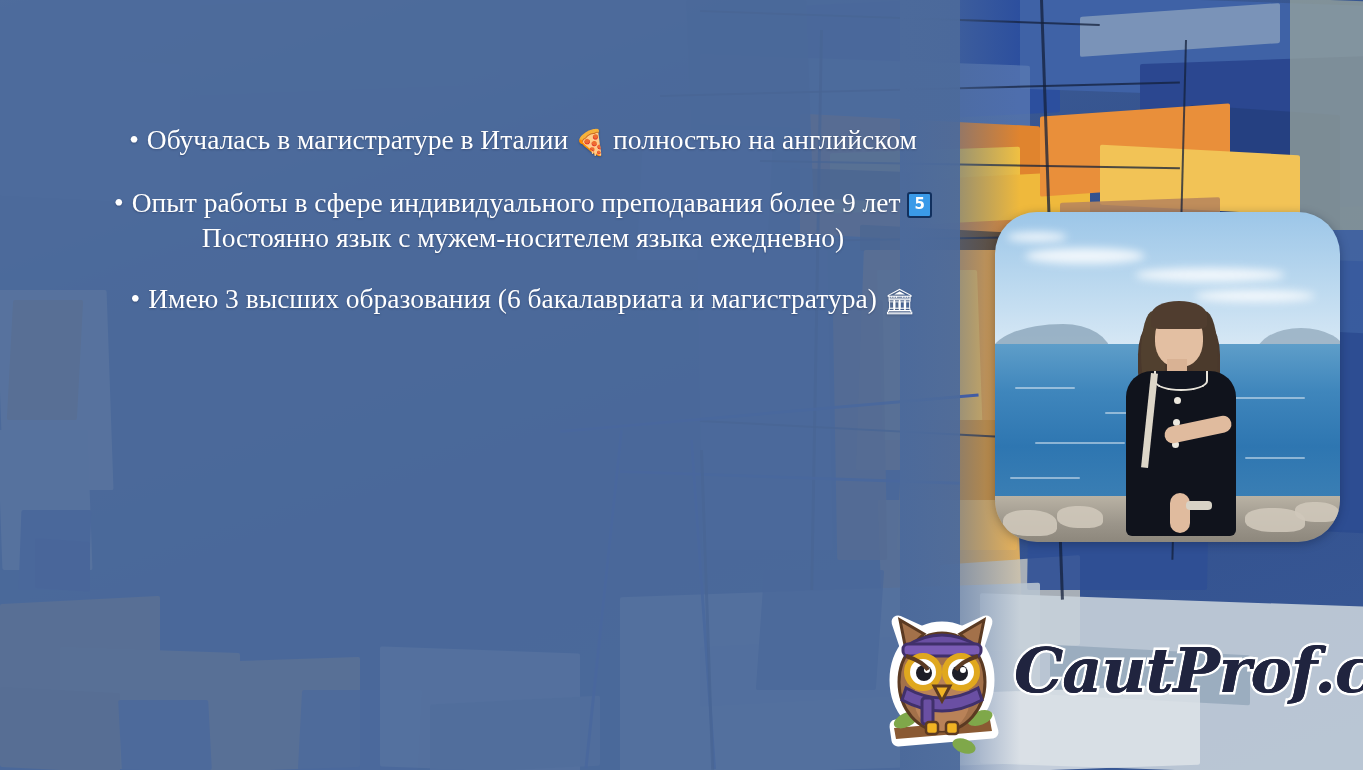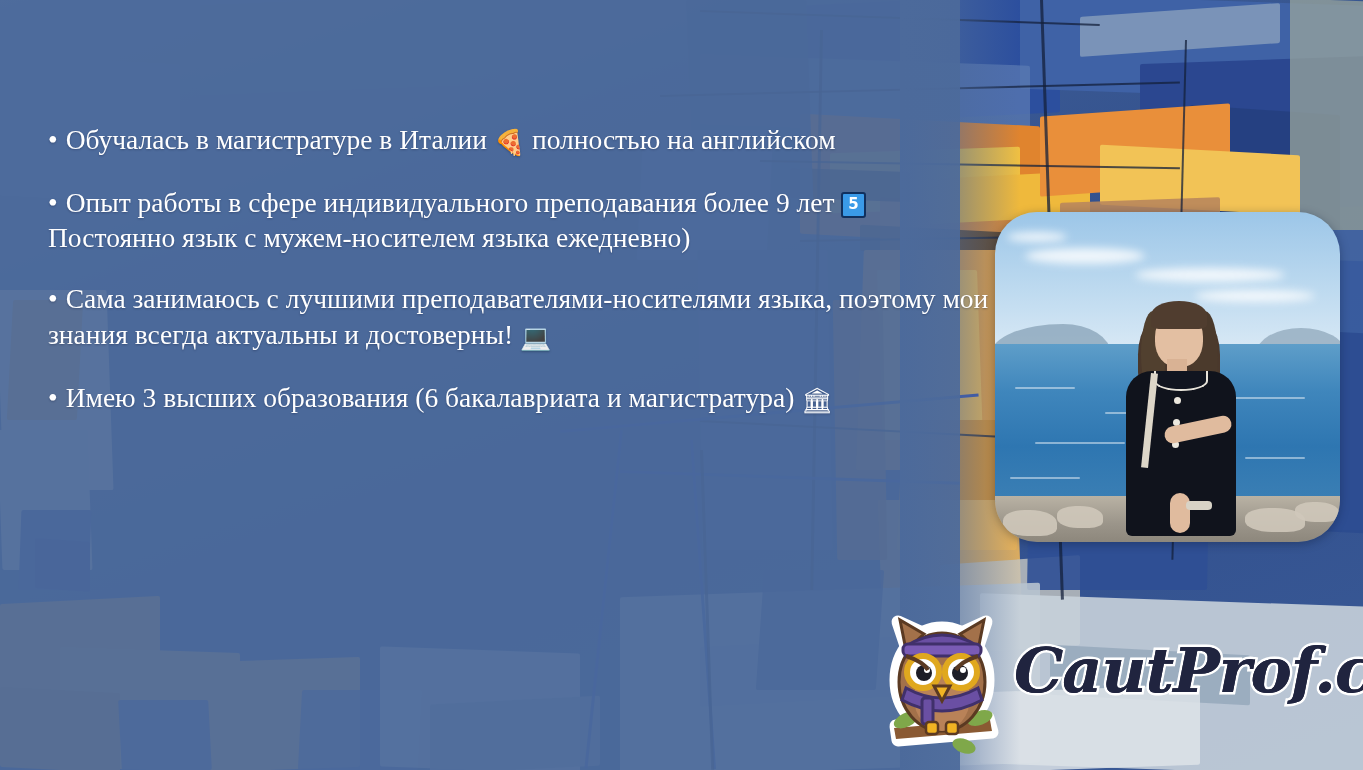--- a/index.html
+++ b/index.html
@@ -72,20 +72,21 @@
     width:950px;
     z-index:35;
     color:#ffffff;
     font-size:27.5px;
     line-height:1.28;
     text-shadow:0 1px 2px rgba(20,30,60,.35);
   }
   .bullet {
     margin-bottom:26px;
     display:block;
+    text-align:center;
   }
   .bullet .dot {
     display:inline-block;
     margin-right:8px;
   }
   .emoji {
     font-family:"DejaVu Sans","Liberation Sans",sans-serif;
     font-size:25px;
     vertical-align:-2px;
   }
@@ -325,23 +326,20 @@
 
     <div class="bullet">
       <span class="dot">•</span><span>Обучалась в магистратуре в Италии </span><span class="emoji">🍕</span><span> полностью на английском</span>
     </div>
 
     <div class="bullet">
       <span class="dot">•</span><span>Опыт работы в сфере индивидуального преподавания более 9 лет </span><span class="key5">5</span><span> Постоянно язык с мужем-носителем языка ежедневно)</span>
     </div>
 
 
-    <div class="bullet">
-      <span class="dot">•</span><span>Сама занимаюсь с лучшими преподавателями-носителями языка, поэтому мои знания всегда актуальны и достоверны! </span><span class="emoji">💻</span><span></span>
-    </div>
 
     <div class="bullet">
       <span class="dot">•</span><span>Имею 3 высших образования (6 бакалавриата и магистратура) </span><span class="emoji">🏛</span><span></span>
     </div>
 
 
   </div>
 
   <div id="photo">
     <div class="ph-sky"></div>

